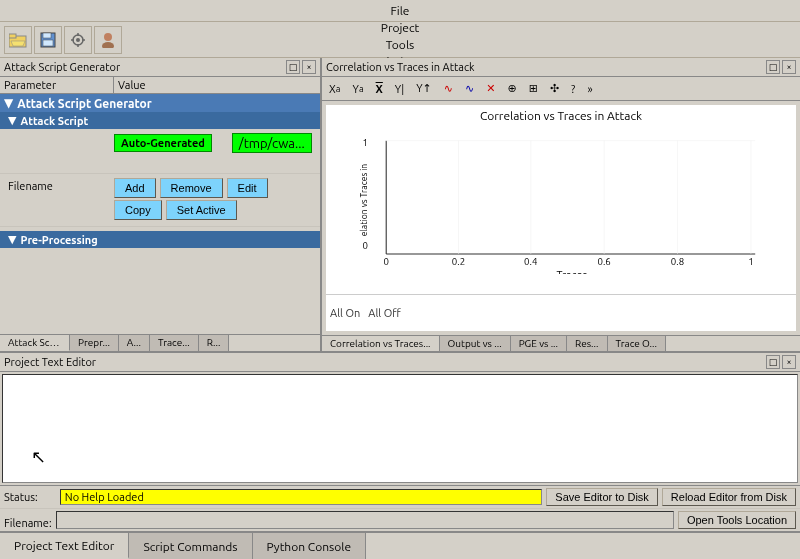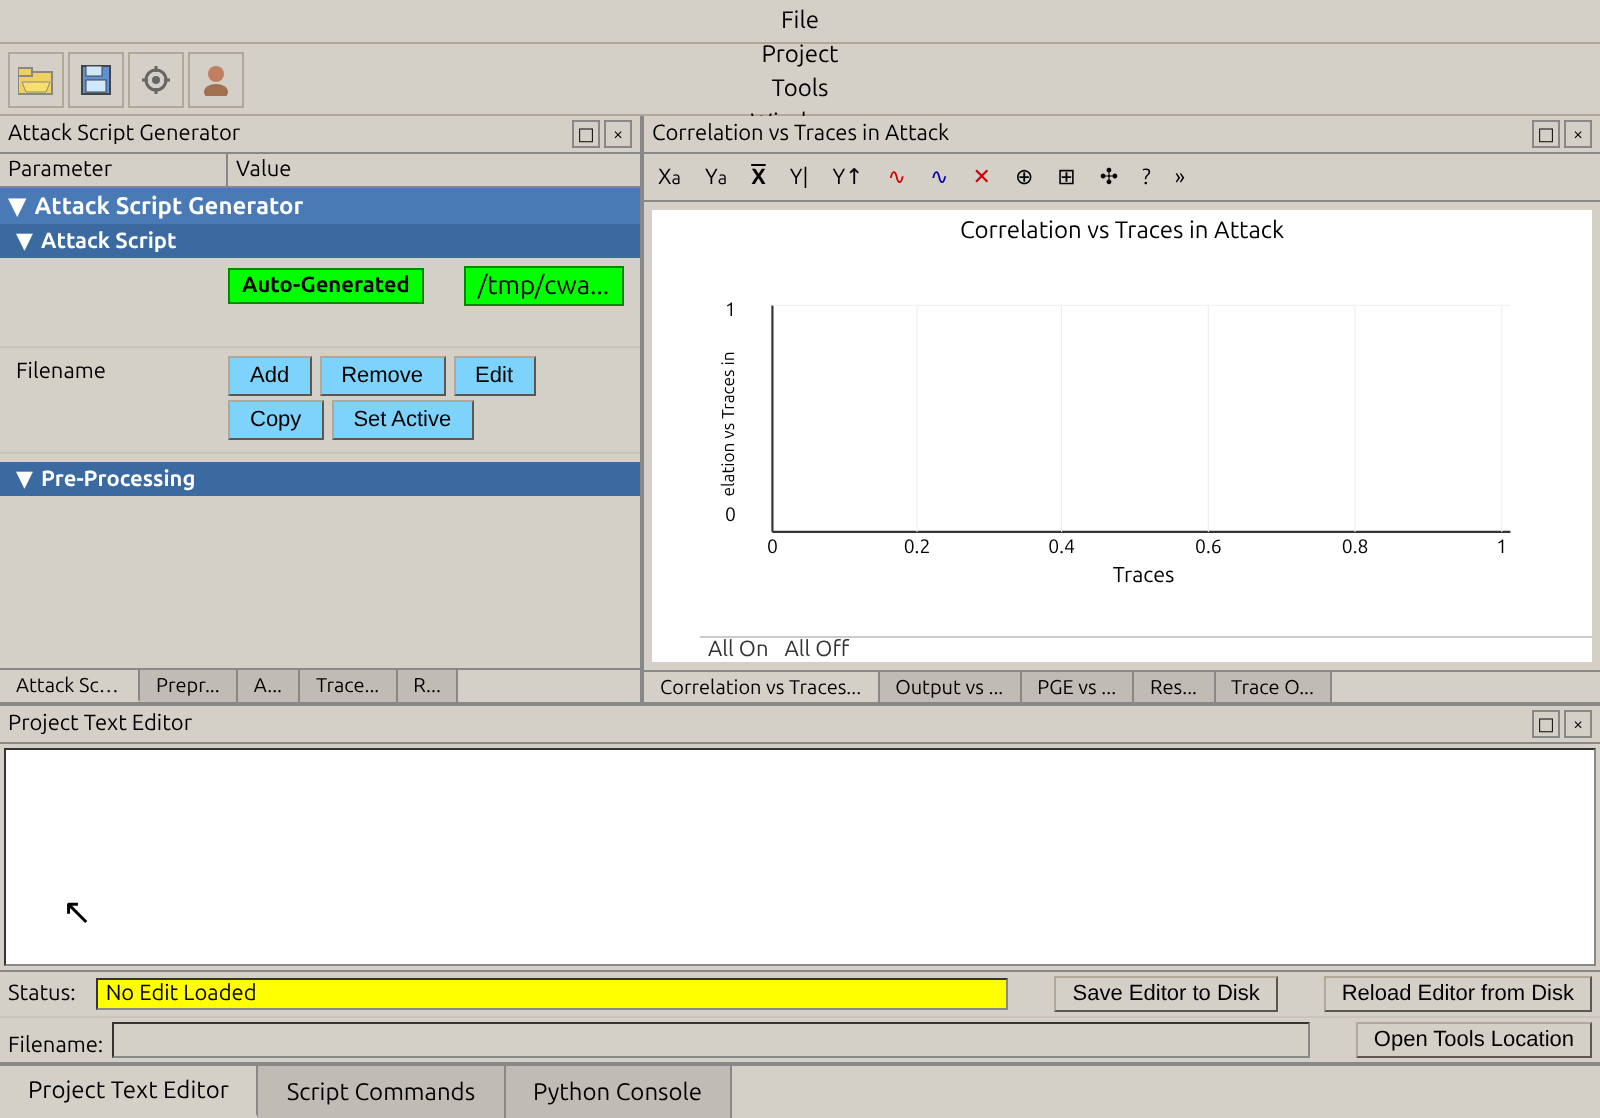--- a/index.html
+++ b/index.html
@@ -259,24 +259,23 @@
     }
 
     .plot-svg {
       width: 100%;
       height: 100%;
     }
 
     .plot-all-off {
       display: flex;
       gap: 8px;
-      padding: 0 4px;
+      padding: 12px 4px;
       font-size: 11px;
       border-top: 1px solid #ccc;
-      margin-left: 24px;
     }
     .plot-toggle {
       cursor: pointer;
       color: #333;
     }
 
     
     .chart-tabs {
       display: flex;
       border-top: 1px solid #888;
@@ -319,36 +318,35 @@
     }
 
     .status-bar {
       display: flex;
       align-items: center;
       padding: 2px 4px;
       gap: 4px;
       font-size: 11px;
       border-top: 1px solid #888;
     }
-    .status-label { margin-right: 6px; }
+    .status-label { margin-right: 18px; }
     .status-value-yellow {
       background: yellow;
       border: 1px inset #888;
       padding: 1px 4px;
       flex: 1;
       font-size: 11px;
     }
     .save-btn, .reload-btn, .folder-btn {
       background: #d4d0c8;
       border: 1px outset #b0a898;
       padding: 2px 8px;
       font-size: 11px;
       cursor: pointer;
       white-space: nowrap;
-      margin-left: 19px;
     }
 
     .filename-bar {
       display: flex;
       align-items: flex-end;
       padding: 2px 4px;
       gap: 4px;
       font-size: 11px;
       border-top: 1px solid #c8c4bc;
     }
@@ -576,21 +574,21 @@
       </div>
     </div>
 
     <div class="editor-area">
 
       <div style="position:absolute; left:28px; top:72px; font-size:18px; line-height:1; pointer-events:none;">↖</div>
     </div>
 
     <div class="status-bar">
       <span class="status-label">Status:</span>
-      <span class="status-value-yellow">No Edit Loaded</span>
+      <span class="status-value-yellow">No Help Loaded</span>
       <button class="save-btn">Save Editor to Disk</button>
       <button class="reload-btn">Reload Editor from Disk</button>
     </div>
 
     <div class="filename-bar">
       <span>Filename:</span>
       <input class="filename-input" type="text" value="" style="">
       <button class="folder-btn">Open Tools Location</button>
     </div>
   </div>

